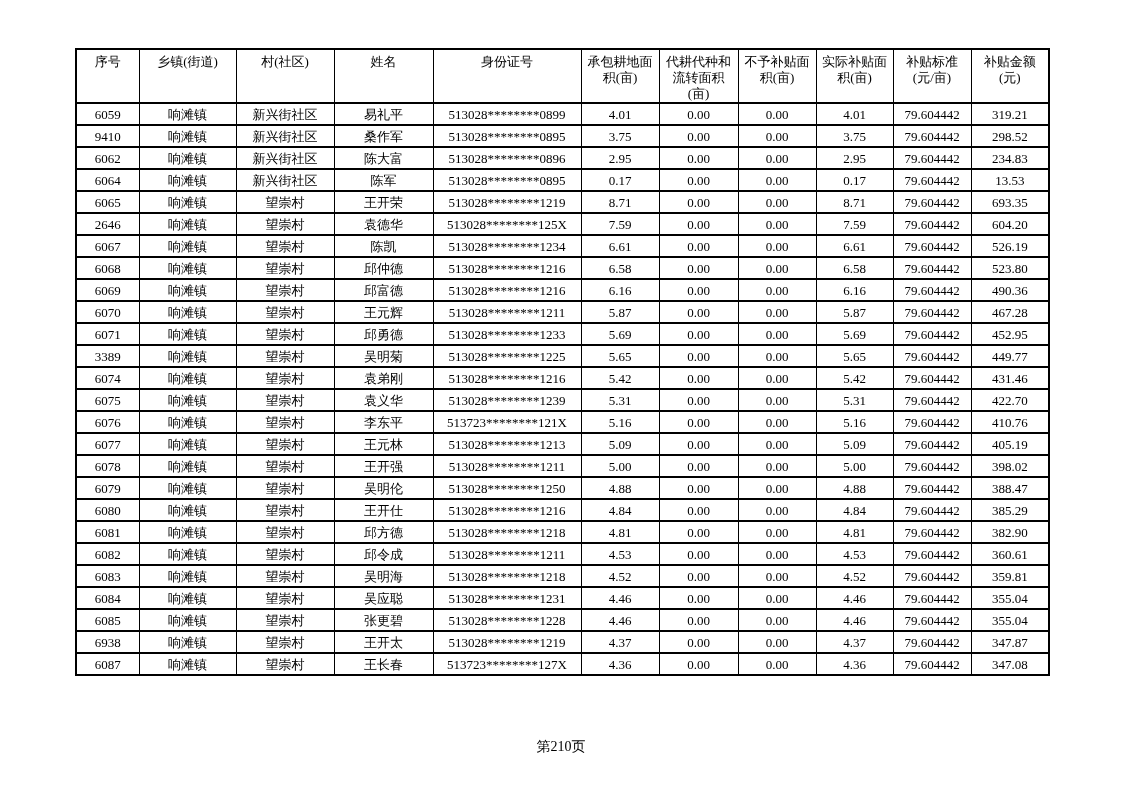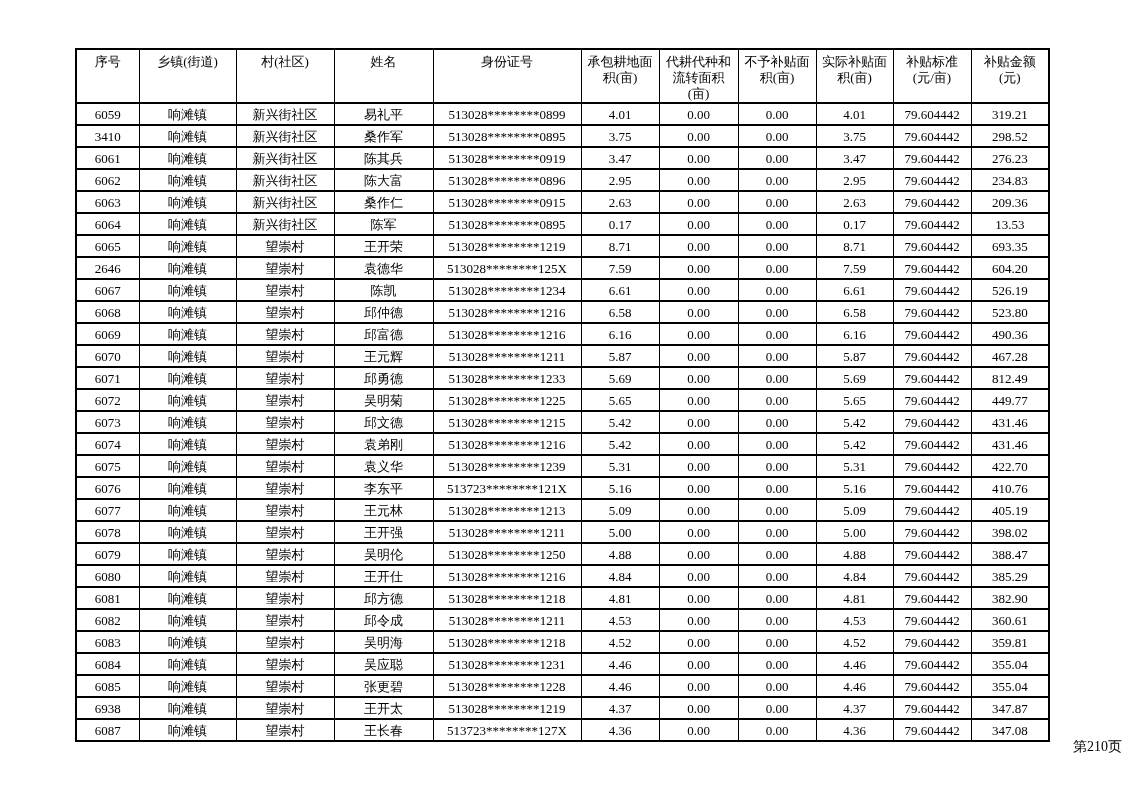--- a/index.html
+++ b/index.html
@@ -46,21 +46,21 @@
   table.subsidy tbody td {
     vertical-align: middle;
     white-space: nowrap;
     line-height: 1;
   }
   .footer {
     position: absolute;
     left: 0;
     top: 738px;
     width: 100%;
-    text-align: right;
+    text-align: center;
     font-size: 14px;
     color: #000;
   }
   col.c0  { width: 63px; }
   col.c1  { width: 97px; }
   col.c2  { width: 98px; }
   col.c3  { width: 99px; }
   col.c4  { width: 148px; }
   col.c5  { width: 78px; }
   col.c6  { width: 79px; }
@@ -117,72 +117,46 @@
           <td>易礼平</td>
           <td>513028********0899</td>
           <td>4.01</td>
           <td>0.00</td>
           <td>0.00</td>
           <td>4.01</td>
           <td>79.604442</td>
           <td>319.21</td>
         </tr>
         <tr>
-          <td>3410</td>
+          <td>9410</td>
           <td>响滩镇</td>
           <td>新兴街社区</td>
           <td>桑作军</td>
           <td>513028********0895</td>
           <td>3.75</td>
           <td>0.00</td>
           <td>0.00</td>
           <td>3.75</td>
           <td>79.604442</td>
           <td>298.52</td>
         </tr>
         <tr>
-          <td>6061</td>
-          <td>响滩镇</td>
-          <td>新兴街社区</td>
-          <td>陈其兵</td>
-          <td>513028********0919</td>
-          <td>3.47</td>
-          <td>0.00</td>
-          <td>0.00</td>
-          <td>3.47</td>
-          <td>79.604442</td>
-          <td>276.23</td>
-        </tr>
-        <tr>
           <td>6062</td>
           <td>响滩镇</td>
           <td>新兴街社区</td>
           <td>陈大富</td>
           <td>513028********0896</td>
           <td>2.95</td>
           <td>0.00</td>
           <td>0.00</td>
           <td>2.95</td>
           <td>79.604442</td>
           <td>234.83</td>
         </tr>
         <tr>
-          <td>6063</td>
-          <td>响滩镇</td>
-          <td>新兴街社区</td>
-          <td>桑作仁</td>
-          <td>513028********0915</td>
-          <td>2.63</td>
-          <td>0.00</td>
-          <td>0.00</td>
-          <td>2.63</td>
-          <td>79.604442</td>
-          <td>209.36</td>
-        </tr>
-        <tr>
           <td>6064</td>
           <td>响滩镇</td>
           <td>新兴街社区</td>
           <td>陈军</td>
           <td>513028********0895</td>
           <td>0.17</td>
           <td>0.00</td>
           <td>0.00</td>
           <td>0.17</td>
           <td>79.604442</td>
@@ -270,47 +244,34 @@
           <td>6071</td>
           <td>响滩镇</td>
           <td>望崇村</td>
           <td>邱勇德</td>
           <td>513028********1233</td>
           <td>5.69</td>
           <td>0.00</td>
           <td>0.00</td>
           <td>5.69</td>
           <td>79.604442</td>
-          <td>812.49</td>
-        </tr>
-        <tr>
-          <td>6072</td>
+          <td>452.95</td>
+        </tr>
+        <tr>
+          <td>3389</td>
           <td>响滩镇</td>
           <td>望崇村</td>
           <td>吴明菊</td>
           <td>513028********1225</td>
           <td>5.65</td>
           <td>0.00</td>
           <td>0.00</td>
           <td>5.65</td>
           <td>79.604442</td>
           <td>449.77</td>
-        </tr>
-        <tr>
-          <td>6073</td>
-          <td>响滩镇</td>
-          <td>望崇村</td>
-          <td>邱文德</td>
-          <td>513028********1215</td>
-          <td>5.42</td>
-          <td>0.00</td>
-          <td>0.00</td>
-          <td>5.42</td>
-          <td>79.604442</td>
-          <td>431.46</td>
         </tr>
         <tr>
           <td>6074</td>
           <td>响滩镇</td>
           <td>望崇村</td>
           <td>袁弟刚</td>
           <td>513028********1216</td>
           <td>5.42</td>
           <td>0.00</td>
           <td>0.00</td>

